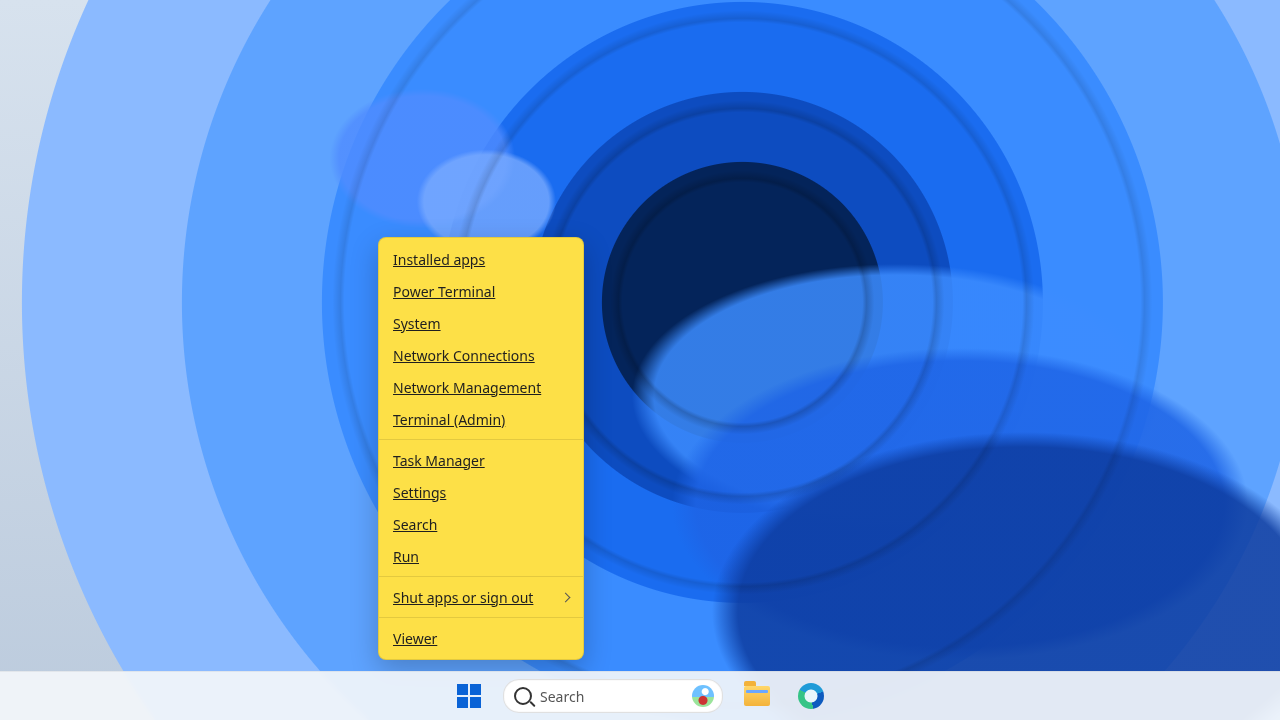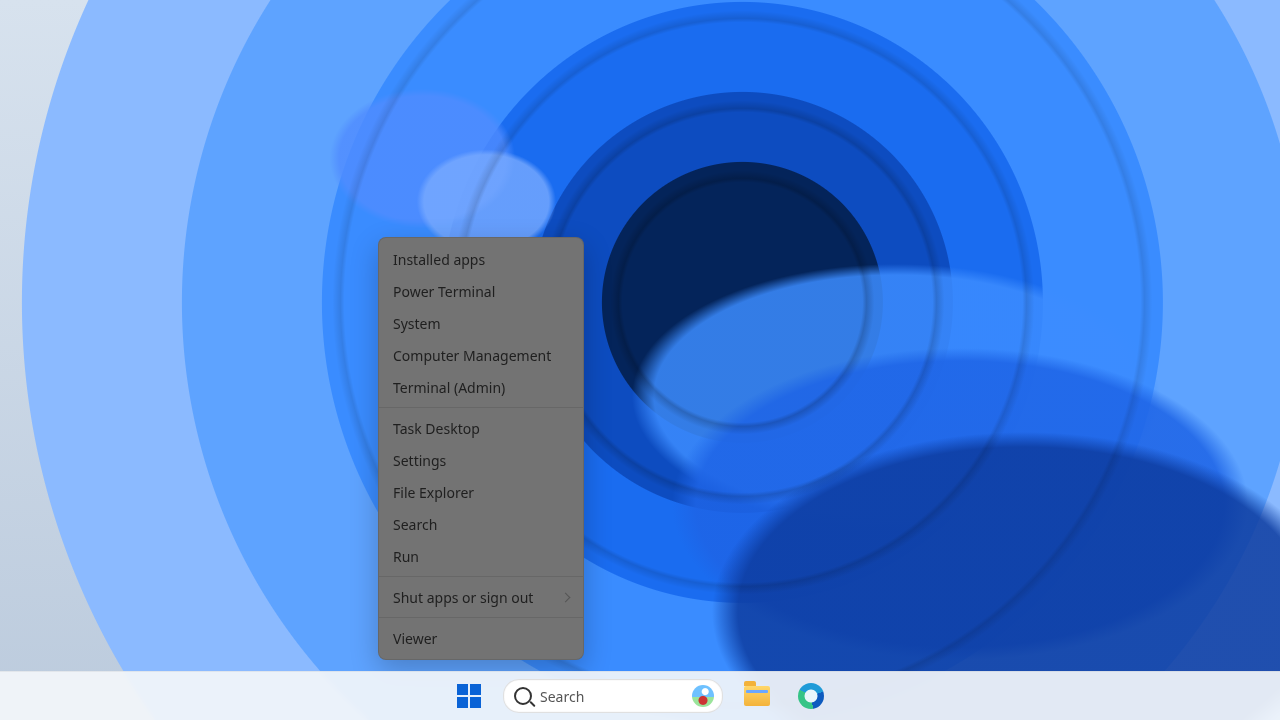--- a/index.html
+++ b/index.html
@@ -157,27 +157,28 @@
     border-radius:50%;
     background: radial-gradient(circle at 50% 50%, #eaf6fb 0 6px, transparent 7px);
   }
 
   
   .context-menu {
     position: absolute;
     left: 378px;
     bottom: 60px;
     width: 204px;
-    background: #737373;
+    background: #fde047;
     border: 1px solid rgba(0,0,0,.10);
     border-radius: 8px;
     box-shadow: 0 10px 28px rgba(0,0,0,.22);
     padding: 5px 0;
     font-size: 14px;
     color: #1f1f1f;
+    text-decoration: underline;
   }
   .menu-row {
     display: flex;
     align-items: center;
     height: 32px;
     padding: 0 14px;
     cursor: pointer;
     position: relative;
     white-space: nowrap;
   }
@@ -212,36 +213,36 @@
   <div class="menu-row">
     <span>Installed apps</span>
   </div>
   <div class="menu-row">
     <span>Power Terminal</span>
   </div>
   <div class="menu-row">
     <span>System</span>
   </div>
   <div class="menu-row">
-    <span>Computer Management</span>
+    <span>Network Connections</span>
+  </div>
+  <div class="menu-row">
+    <span>Network Management</span>
   </div>
   <div class="menu-row">
     <span>Terminal (Admin)</span>
   </div>
 
   <div class="sep"></div>
 
   <div class="menu-row">
-    <span>Task Desktop</span>
+    <span>Task Manager</span>
   </div>
   <div class="menu-row">
     <span>Settings</span>
-  </div>
-  <div class="menu-row">
-    <span>File Explorer</span>
   </div>
   <div class="menu-row">
     <span>Search</span>
   </div>
   <div class="menu-row">
     <span>Run</span>
   </div>
 
   <div class="sep"></div>
 

